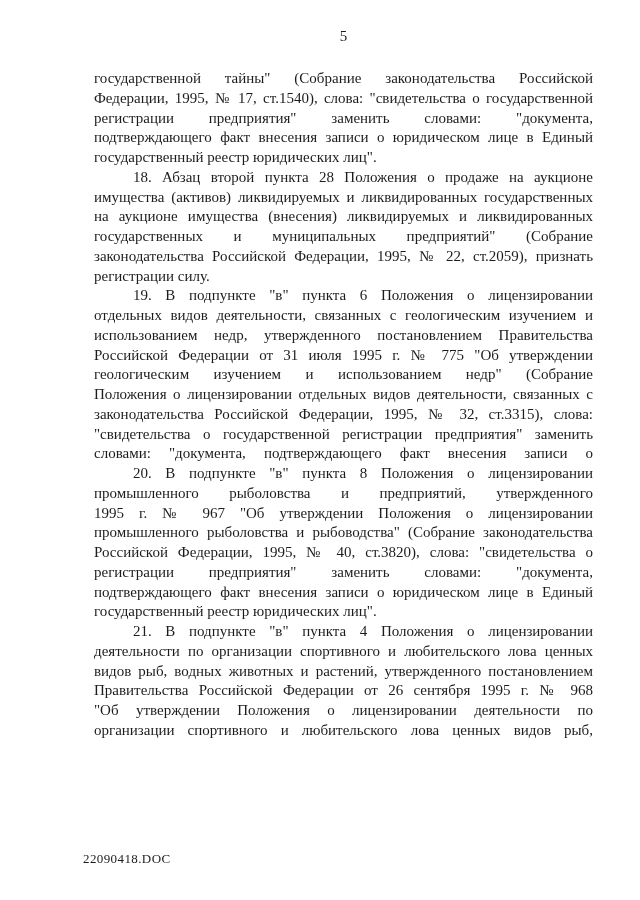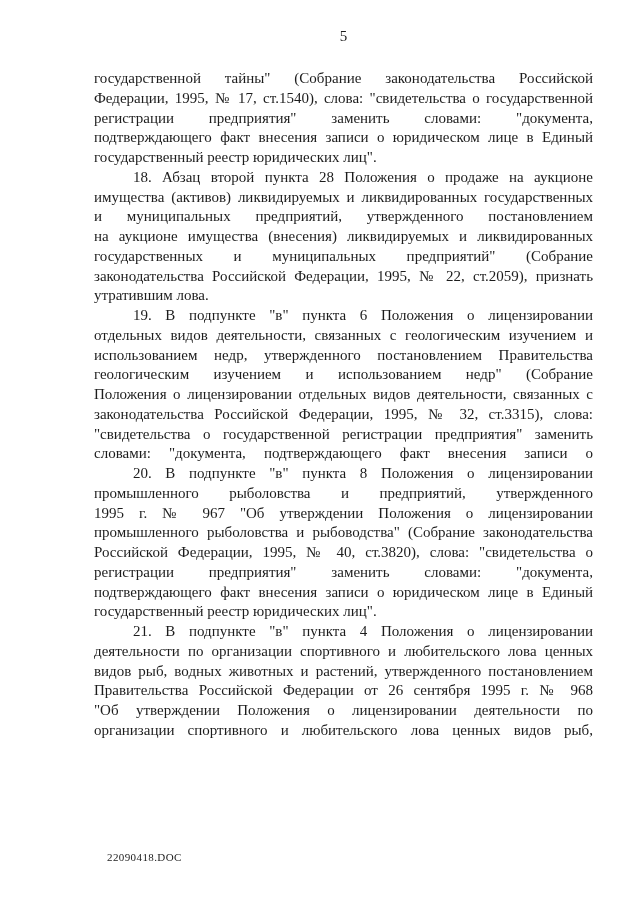--- a/index.html
+++ b/index.html
@@ -45,23 +45,23 @@
     overflow: visible;
   }
   .line.indent {
     padding-left: 39px;
   }
   .line.last {
     text-align-last: left;
   }
   .footer {
     position: absolute;
-    left: 107px;
+    left: 83px;
     top: 851px;
-    font-size: 11px;
+    font-size: 13px;
     letter-spacing: 0.4px;
     color: #1c1c1c;
   }
 </style>
 </head>
 <body>
 
 <div class="page">
   <div class="page-number">5</div>
 
@@ -69,30 +69,30 @@
       <div class="para">
         <div class="line">государственной тайны" (Собрание законодательства Российской</div>
         <div class="line">Федерации, 1995, № 17, ст.1540), слова: "свидетельства о государственной</div>
         <div class="line">регистрации предприятия" заменить словами: "документа,</div>
         <div class="line">подтверждающего факт внесения записи о юридическом лице в Единый</div>
         <div class="line last">государственный реестр юридических лиц".</div>
       </div>
       <div class="para">
         <div class="line indent">18. Абзац второй пункта 28 Положения о продаже на аукционе</div>
         <div class="line">имущества (активов) ликвидируемых и ликвидированных государственных</div>
-        <div class="line">и муниципальных предприятий, утвержденного постановлением</div>
         <div class="line">на аукционе имущества (внесения) ликвидируемых и ликвидированных</div>
         <div class="line">государственных и муниципальных предприятий" (Собрание</div>
         <div class="line">законодательства Российской Федерации, 1995, № 22, ст.2059), признать</div>
-        <div class="line last">утратившим лова.</div>
+        <div class="line last">регистрации силу.</div>
       </div>
       <div class="para">
         <div class="line indent">19. В подпункте "в" пункта 6 Положения о лицензировании</div>
         <div class="line">отдельных видов деятельности, связанных с геологическим изучением и</div>
         <div class="line">использованием недр, утвержденного постановлением Правительства</div>
+        <div class="line">Российской Федерации от 31 июля 1995 г. № 775 "Об утверждении</div>
         <div class="line">геологическим изучением и использованием недр" (Собрание</div>
         <div class="line">Положения о лицензировании отдельных видов деятельности, связанных с</div>
         <div class="line">законодательства Российской Федерации, 1995, № 32, ст.3315), слова:</div>
         <div class="line">"свидетельства о государственной регистрации предприятия" заменить</div>
         <div class="line">словами: "документа, подтверждающего факт внесения записи о</div>
       </div>
       <div class="para">
         <div class="line indent">20. В подпункте "в" пункта 8 Положения о лицензировании</div>
         <div class="line">промышленного рыболовства и предприятий, утвержденного</div>
         <div class="line">1995 г. № 967 "Об утверждении Положения о лицензировании</div>

